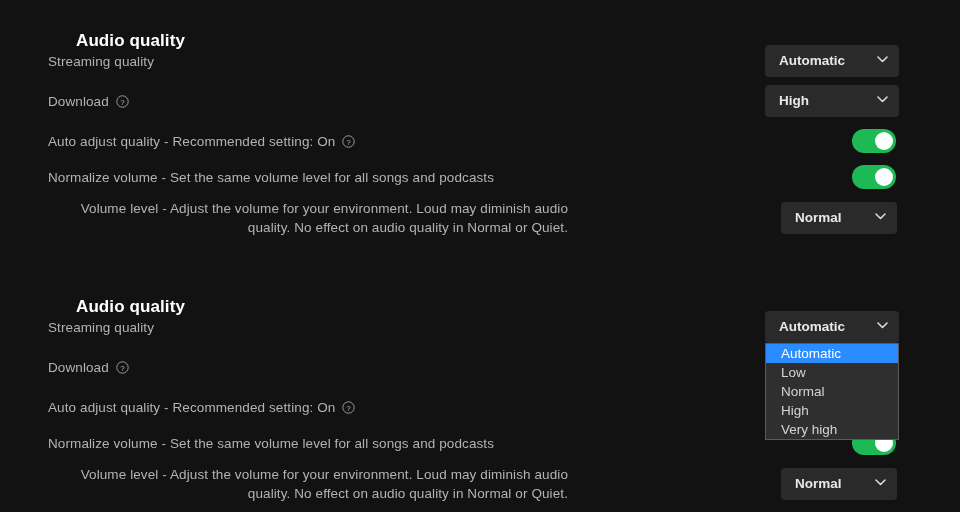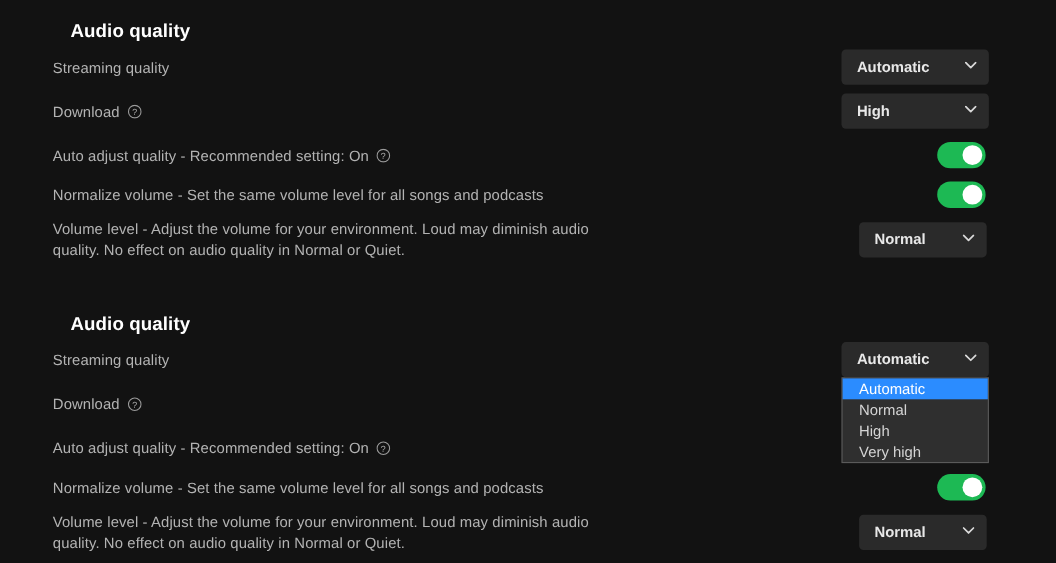--- a/index.html
+++ b/index.html
@@ -31,34 +31,35 @@
   .section-1 { top: 0; }
   .section-2 { top: 266px; }
 
   .section-title {
     position: absolute;
     left: 60px;
     font-size: 17px;
     font-weight: bold;
     color: #ffffff;
     letter-spacing: 0.1px;
-    margin: 4px;
+    margin: 16px;
     line-height: 20px;
   }
 
   .row-label {
     position: absolute;
     left: 48px;
     font-size: 13.5px;
     color: #b3b3b3;
     line-height: 19px;
     letter-spacing: 0.1px;
   }
   .row-label.wrap {
     width: 520px;
+    text-align: right;
   }
 
   .help-icon {
     display: inline-block;
     vertical-align: -2px;
     margin-left: 7px;
     width: 13px;
     height: 13px;
   }
   .help-icon svg { display: block; }
@@ -246,19 +247,20 @@
       <span class="sel-text">Automatic</span>
       <span class="chev">
         <svg width="11" height="7" viewBox="0 0 11 7">
             <path d="M1 1 L5.5 5.5 L10 1" fill="none" stroke="#d9d9d9" stroke-width="1.6" stroke-linecap="round" stroke-linejoin="round"></path>
           </svg>
       </span>
     </div>
 
     <ul class="dropdown-list" style="top:77px; left:765px; width:134px;">
       <li class="selected">Automatic</li>
+      <li>Low</li>
       <li>Normal</li>
       <li>High</li>
       <li>Very high</li>
     </ul>
 
   </div>
 </div>
 
 </body></html>

